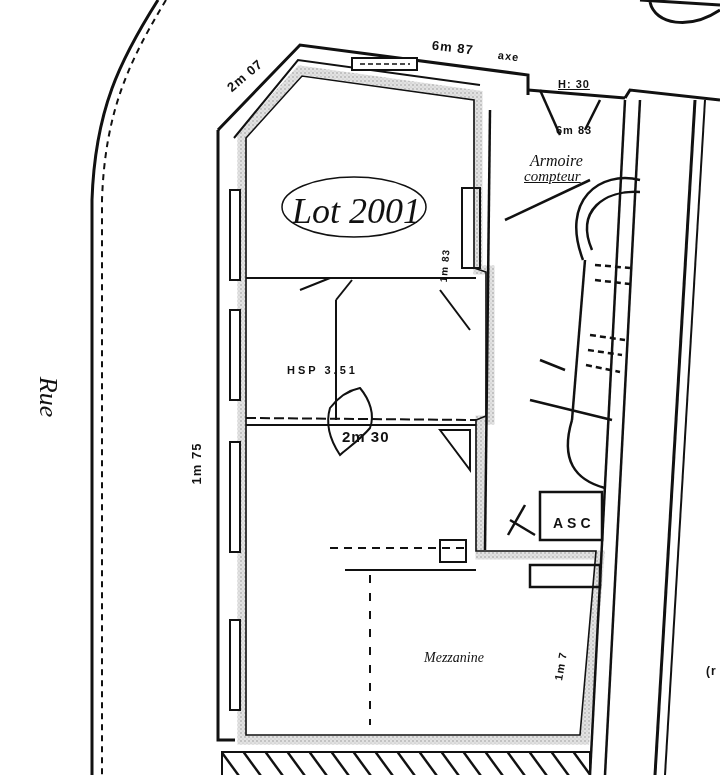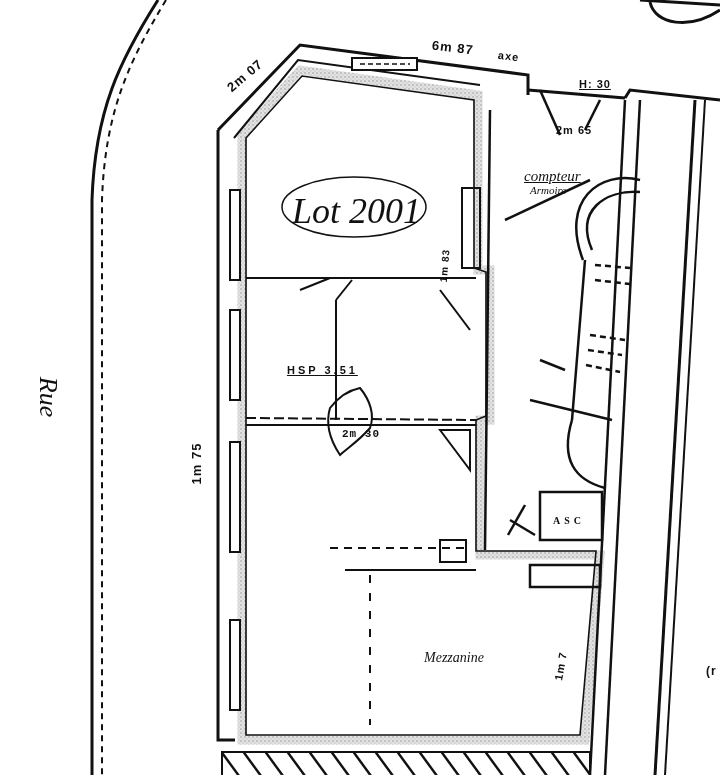--- a/index.html
+++ b/index.html
@@ -100,29 +100,29 @@
 
   <ellipse cx="354" cy="207" rx="72" ry="30" fill="#fff" stroke="#111" stroke-width="1.5"></ellipse>
 </svg>
 
 <div class="lbl ital" style="left:28px;top:382px;font-size:26px;transform:rotate(90deg);transform-origin:center;">Rue</div>
 
 <div class="lbl ital" style="left:292px;top:190px;font-size:36px;">Lot 2001</div>
 
 <div class="lbl ital" style="left:424px;top:650px;font-size:14px;">Mezzanine</div>
 
-<div class="lbl ital" style="left:530px;top:152px;font-size:11px;margin-top:32px;">Armoire</div>
+<div class="lbl ital" style="left:530px;top:152px;font-size:16px;">Armoire</div>
 <div class="lbl ital" style="left:524px;top:168px;font-size:15px;text-decoration:underline;text-align:center;">compteur</div>
 
-<div class="lbl dim" style="left:553px;top:515px;font-size:10px;letter-spacing:4px;font-family:Liberation Serif, serif;">ASC</div>
+<div class="lbl dim" style="left:553px;top:515px;font-size:14px;letter-spacing:4px;">ASC</div>
 
 <div class="lbl dim" style="left:224px;top:68px;transform:rotate(-40deg);">2m 07</div>
 <div class="lbl dim" style="left:432px;top:40px;transform:rotate(7deg);">6m 87</div>
 <div class="lbl dim" style="left:498px;top:50px;font-size:11px;transform:rotate(7deg);">axe</div>
-<div class="lbl dim" style="left:558px;top:78px;font-size:11px;text-decoration:underline;margin-left:21px;">H: 30</div>
-<div class="lbl dim" style="left:556px;top:124px;font-size:11px;">2m 65</div>
+<div class="lbl dim" style="left:558px;top:78px;font-size:11px;text-decoration:underline;">H: 30</div>
+<div class="lbl dim" style="left:556px;top:124px;font-size:11px;">6m 83</div>
 <div class="lbl dim" style="left:176px;top:456px;transform:rotate(-90deg);">1m 75</div>
-<div class="lbl dim" style="left:287px;top:364px;font-size:11px;letter-spacing:3px;text-decoration:underline;">HSP 3.51</div>
-<div class="lbl dim" style="left:342px;top:428px;font-size:11px;font-family:Liberation Mono, monospace;">2m 30</div>
+<div class="lbl dim" style="left:287px;top:364px;font-size:11px;letter-spacing:3px;">HSP 3.51</div>
+<div class="lbl dim" style="left:342px;top:428px;font-size:15px;">2m 30</div>
 <div class="lbl dim" style="left:546px;top:660px;font-size:11px;transform:rotate(-80deg);">1m 7</div>
 <div class="lbl dim" style="left:428px;top:260px;font-size:10px;transform:rotate(-85deg);">1m 83</div>
 
 <div class="lbl dim" style="left:706px;top:664px;font-size:12px;">(r</div>
 
 </body></html>

